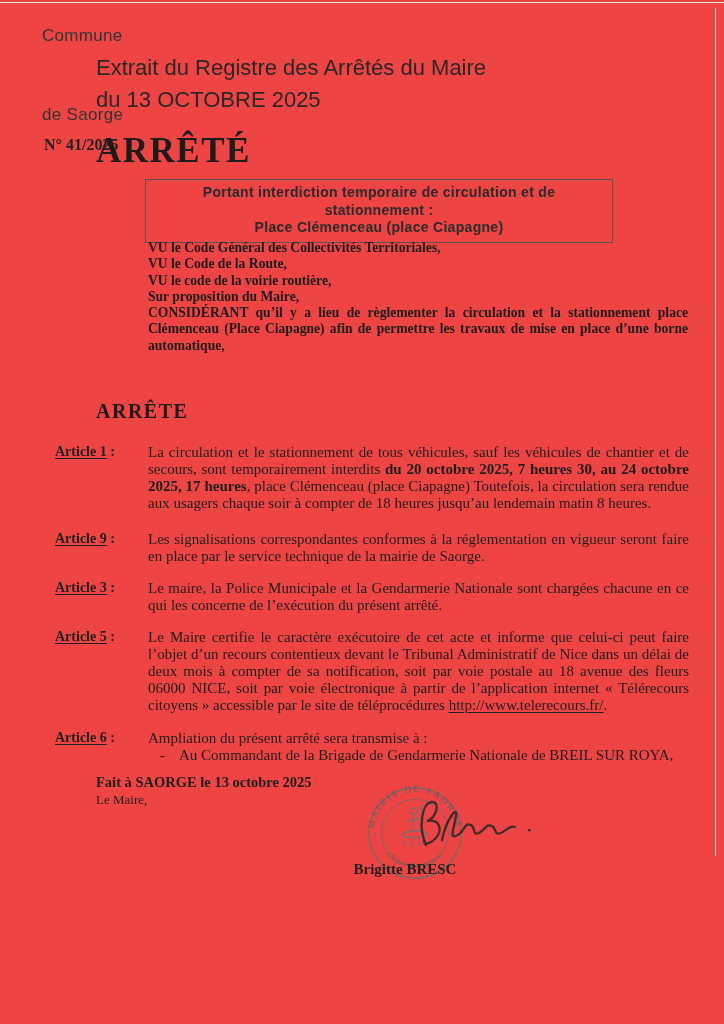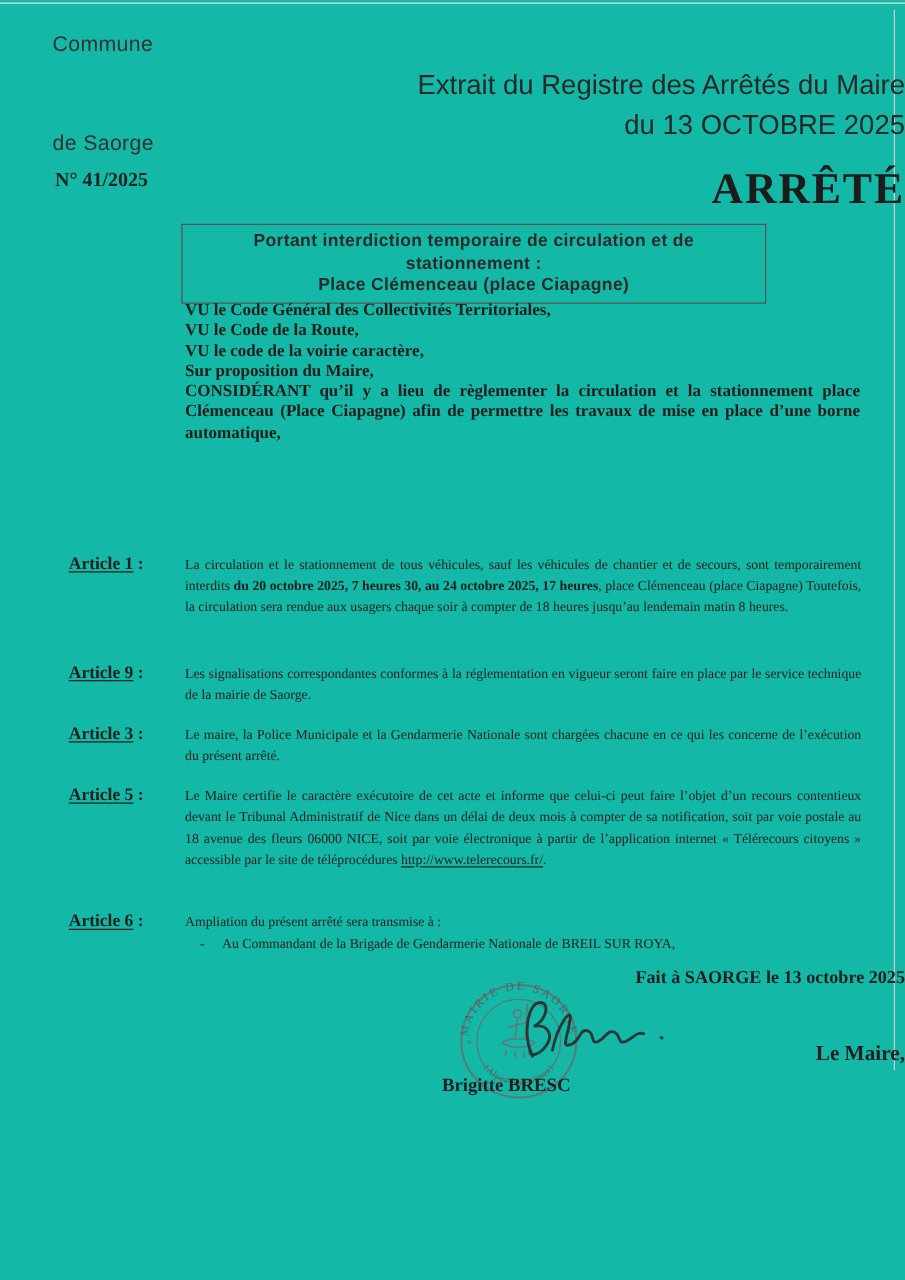--- a/index.html
+++ b/index.html
@@ -1,33 +1,33 @@
 <!DOCTYPE html>
 <html><head>
 <meta charset="utf-8">
 <style>
   html,body{margin:0;padding:0;background:#ffffff;}
   #page{
     position:relative;
     width:724px;height:1024px;
-    background:#14b8a6;
+    background:#ef4444;
     font-family:"Liberation Serif","DejaVu Serif",serif;
     color:#1f1f1f;
     overflow:hidden;
   }
   .abs{position:absolute;}
   
   .scan-top{left:0;top:2px;width:724px;height:1px;background:#e4e4e4;}
   .scan-right{left:715px;top:8px;width:1px;height:848px;background:#cccccc;}
 
   
   .commune{left:42px;font-family:"Liberation Sans","DejaVu Sans",sans-serif;
     font-size:17px;color:#333333;letter-spacing:.3px;}
   .commune.l1{top:26px;} .commune.l2{top:70px;margin-top:35px;}
-  .center-col{left:96px;width:628px;text-align:right;}
+  .center-col{left:96px;width:628px;text-align:left;}
   .registre{top:52px;font-family:"Liberation Sans","DejaVu Sans",sans-serif;
     font-size:22px;line-height:32px;color:#282828;}
   .numero{left:44px;top:136px;font-weight:bold;font-size:16px;color:#222;}
   .main-heading{top:131px;font-weight:bold;font-size:35px;letter-spacing:1.5px;color:#1c1c1c;}
 
   
   .subject-box{
     left:145px;top:179px;width:468px;box-sizing:border-box;
     border:1.5px solid #555555;padding:4px 6px 5px 6px;
     font-family:"Liberation Sans","DejaVu Sans",sans-serif;
@@ -41,28 +41,28 @@
   .preamble .considerant{text-align:justify;}
 
   .decision-heading{top:400px;font-weight:bold;font-size:20px;letter-spacing:1.5px;color:#1c1c1c;}
 
   
   .article{left:0;width:724px;}
   .a1{top:444px;} .a2{top:531px;} .a3{top:580px;} .a5{top:629px;} .a6{top:730px;}
   .art-label-wrap{position:absolute;left:55px;top:0;font-weight:bold;font-size:14px;white-space:nowrap;}
   .art-label{text-decoration:underline;text-underline-offset:2px;}
   .art-body{position:absolute;left:148px;top:0;width:541px;
-    font-size:11px;line-height:16.9px;text-align:justify;color:#1e1e1e;}
+    font-size:15px;line-height:16.9px;text-align:justify;color:#1e1e1e;}
   .a6 .art-body{text-align:left;}
   .a6-item{display:flex;gap:14px;padding-left:12px;}
   .tel-link{color:#1e1e1e;text-decoration:underline;text-underline-offset:2px;}
 
   
   .fait{top:774px;font-weight:bold;font-size:14.5px;z-index:4;}
-  .le-maire{top:792px;font-weight:bold;font-size:17px;z-index:4;margin-top:41px;}
+  .le-maire{top:792px;font-weight:normal;font-size:13px;z-index:4;}
   .signer{left:96px;width:618px;text-align:center;top:861px;font-weight:bold;font-size:15px;z-index:4;}
 
   .stamp-svg{left:352px;top:772px;z-index:1;}
   .signature-svg{left:408px;top:790px;z-index:2;}
 </style>
 </head>
 <body>
 
 <div id="page">
 
@@ -82,25 +82,26 @@
   <div class="abs center-col main-heading">ARRÊTÉ</div>
 
   <div class="abs subject-box">
     <div>Portant interdiction temporaire de circulation et de stationnement :</div>
     <div>Place Clémenceau (place Ciapagne)</div>
   </div>
 
   <div class="abs preamble">
     <div>VU le Code Général des Collectivités Territoriales,</div>
     <div>VU le Code de la Route,</div>
-    <div>VU le code de la voirie caractère,</div>
+    <div>VU le code de la voirie routière,</div>
     <div>Sur proposition du Maire,</div>
     <div class="considerant">CONSIDÉRANT qu’il y a lieu de règlementer la circulation et la stationnement place Clémenceau (Place Ciapagne) afin de permettre les travaux de mise en place d’une borne automatique,</div>
   </div>
 
+  <div class="abs center-col decision-heading">ARRÊTE</div>
 
   <div class="abs article a1">
     <div class="art-label-wrap"><span class="art-label">Article 1</span><span> :</span></div>
     <div class="art-body"><span>La circulation et le stationnement de tous véhicules, sauf les véhicules de chantier et de secours, sont temporairement interdits </span><b>du 20 octobre 2025, 7 heures 30, au 24 octobre 2025, 17 heures</b><span>, place Clémenceau (place Ciapagne) Toutefois, la circulation sera rendue aux usagers chaque soir à compter de 18 heures jusqu’au lendemain matin 8 heures.</span></div>
   </div>
 
   <div class="abs article a2">
     <div class="art-label-wrap"><span class="art-label">Article 9</span><span> :</span></div>
     <div class="art-body">Les signalisations correspondantes conformes à la réglementation en vigueur seront faire en place par le service technique de la mairie de Saorge.</div>
   </div>

